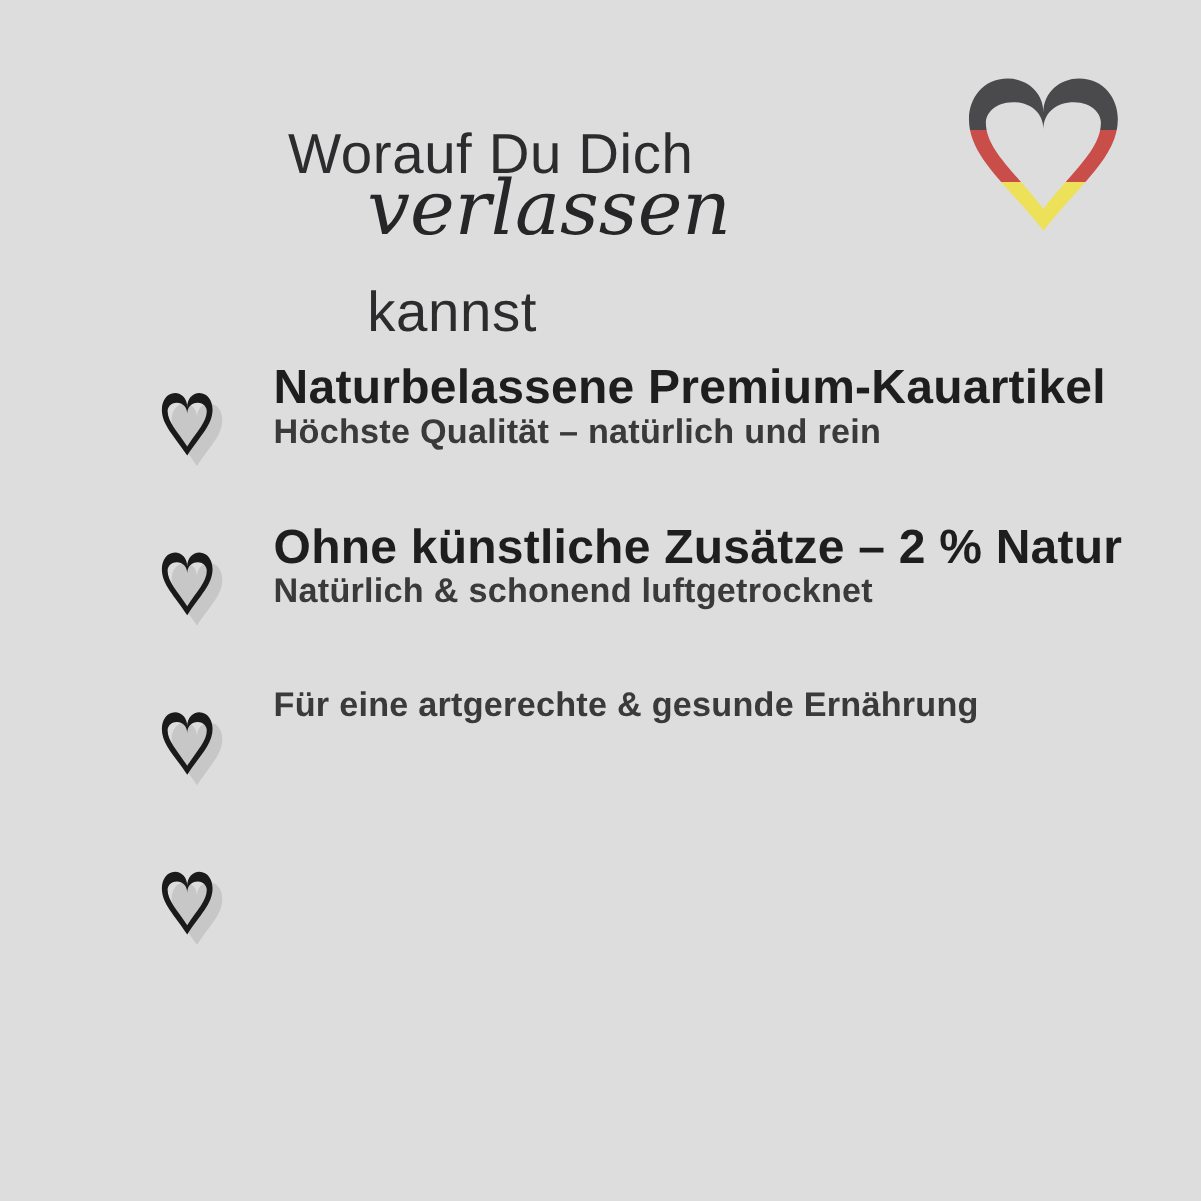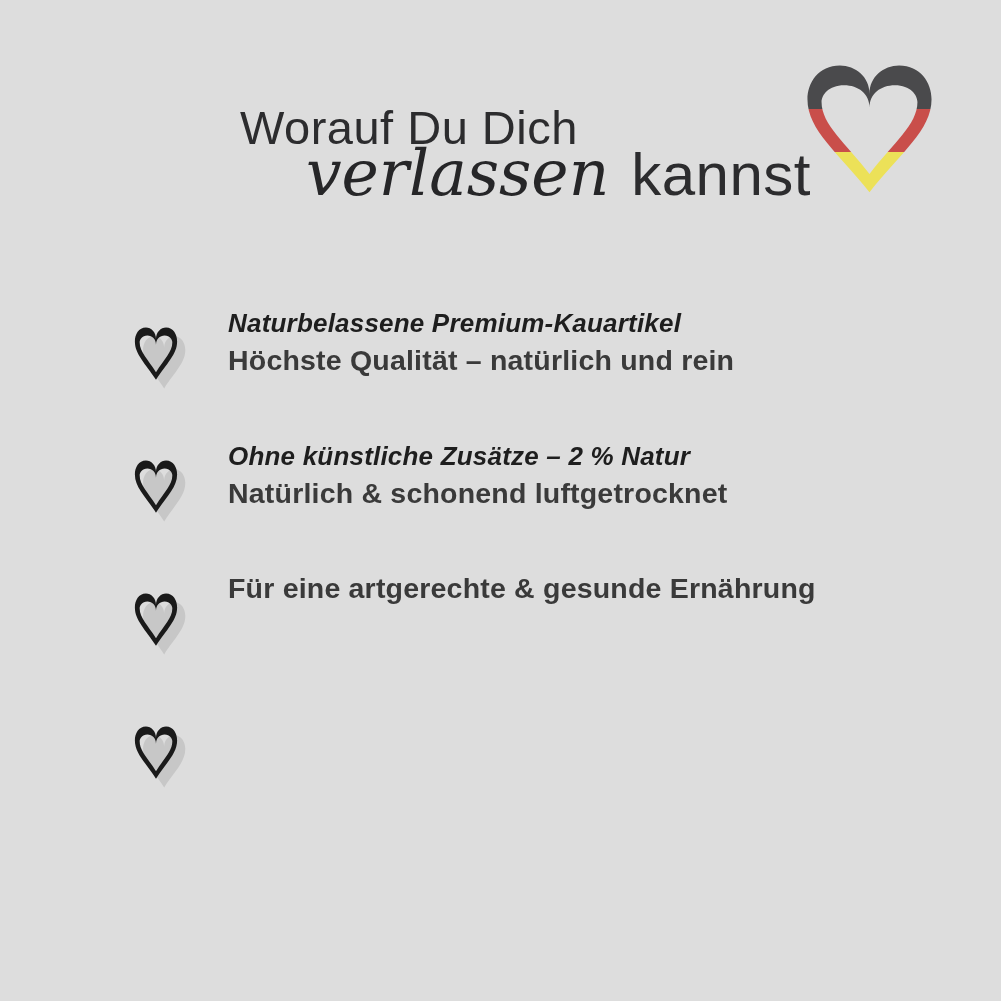--- a/index.html
+++ b/index.html
@@ -22,54 +22,54 @@
   
   .headline{position:absolute;left:0;top:0;width:100%;}
   .headline-line1{
     position:absolute;left:240px;top:102px;
     font-size:47px;line-height:52px;
     color:var(--ink);letter-spacing:.5px;font-weight:400;
     white-space:nowrap;
   }
   .headline-line2{
     position:absolute;left:306px;top:138px;
-    display:flex;align-items:center;gap:22px;
+    display:flex;align-items:flex-start;gap:22px;
     white-space:nowrap;
+    flex-direction:column;
   }
   .headline-emph{
     font-family:"DejaVu Serif","Liberation Serif",serif;
     font-style:italic;font-weight:500;
     font-size:63px;line-height:72px;
     color:#262628;
   }
   .headline-rest{
-    font-size:60px;color:var(--ink);letter-spacing:.5px;
+    font-size:47px;color:var(--ink);letter-spacing:.5px;
   }
 
   
   .flag-heart{position:absolute;left:799px;top:57px;width:141px;height:141px;}
   .flag-heart svg{width:100%;height:100%;display:block;}
 
   
   .benefits{position:absolute;left:132px;top:304px;width:820px;}
   .benefit{display:flex;align-items:flex-start;margin-bottom:49px;}
   .bullet{
     flex:0 0 50px;width:50px;height:64px;
     margin-top:20px;margin-right:46px;
     display:block;
   }
   .bullet svg{width:48px;height:58px;overflow:visible;display:block;}
   .heart-shadow{fill:var(--shadow);}
   .heart-main{fill:#1a1a1a;}
   .benefit-text{flex:1;}
   .benefit-title{
-    font-size:26px;line-height:38px;font-weight:700;
+    font-size:40px;line-height:38px;font-weight:700;
     color:var(--title-ink);letter-spacing:.2px;
     white-space:nowrap;
-    font-style:italic;
   }
   .benefit-subtitle{
     font-size:28.5px;line-height:36px;font-weight:700;
     color:var(--sub-ink);letter-spacing:.2px;
     white-space:nowrap;
   }
 </style>
 </head>
 <body>
 

